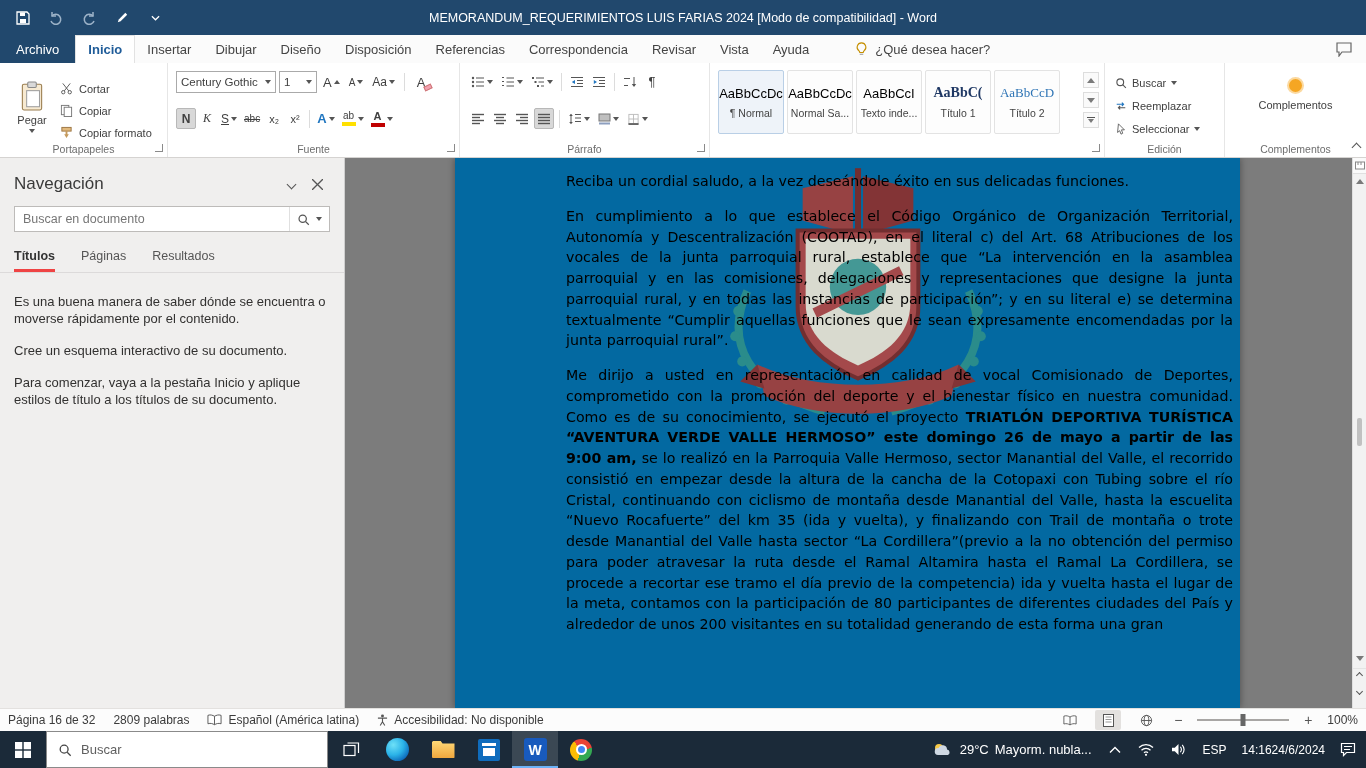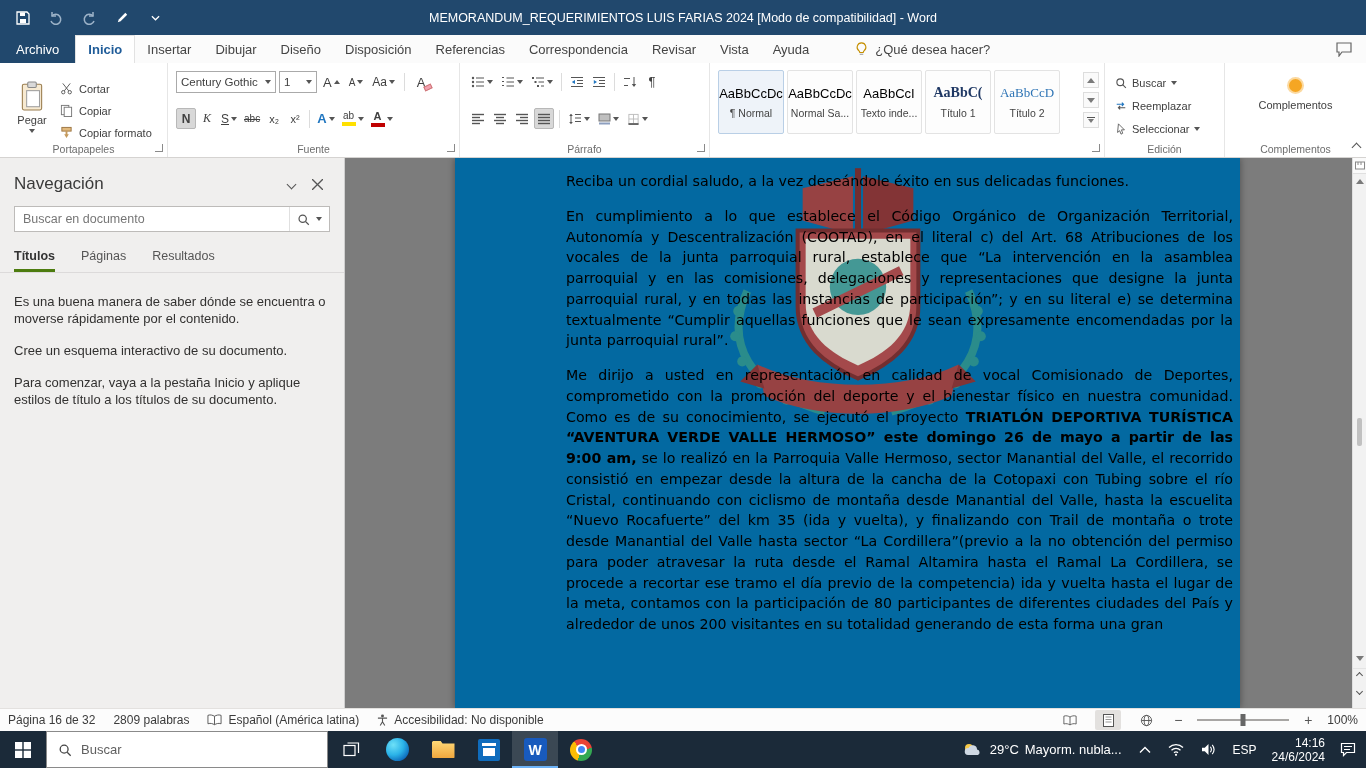--- a/index.html
+++ b/index.html
@@ -86,21 +86,21 @@
   .nav-head{display:flex;align-items:center;margin-top:15px;}
   .nav-title{font-size:17px;color:#3a3a3a;flex:1;}
   .nav-hbtn{width:26px;height:22px;display:flex;align-items:center;justify-content:center;}
   .nav-close svg{display:block;}
   .nav-search{margin-top:11px;position:relative;height:26px;}
   .nav-search input{width:100%;height:100%;border:1px solid #bdbbb9;background:#fff;font-size:12.5px;padding:0 52px 0 8px;color:#333;font-family:inherit;}
   .nav-search input::placeholder{color:#767676;}
   .ns-icons{position:absolute;right:1px;top:1px;bottom:1px;display:flex;align-items:center;gap:6px;padding:0 7px;border-left:1px solid #e0e0e0;}
   .nav-tabs{display:flex;gap:26px;margin-top:17px;font-size:12.5px;color:#555;}
   .ntab{padding-bottom:6px;cursor:default;}
-  .ntab.active{color:#333;border-bottom:3px solid #4d7c0f;font-weight:bold;}
+  .ntab.active{color:#333;border-bottom:3px solid #ef4444;font-weight:bold;}
   .nav-rule{height:1px;background:#dcdada;margin:0 -14px;}
   .nav-help{margin-top:20px;}
   .nav-help-p{font-size:13px;color:#323130;line-height:17px;margin-bottom:15px;}
 
   .canvas{flex:1;position:relative;background:#7c7c7c;overflow:hidden;}
   .page{position:absolute;left:110px;top:0;bottom:0;width:785px;background:#0369a1;box-shadow:0 0 7px rgba(0,0,0,.4);}
   .watermark{position:absolute;left:247px;top:2px;width:312px;height:272px;z-index:0;opacity:.92;}
   .doc-text{position:absolute;inset:0;padding:13px 7px 0 111px;overflow:hidden;z-index:1;font-family:"DejaVu Sans",sans-serif;font-size:14.2px;line-height:20.75px;text-align:justify;color:#000;}
   .doc-p{margin:0 0 14px;}
   .doc-p .b{font-weight:bold;}
@@ -138,21 +138,21 @@
   .edge-ic{width:23px;height:23px;border-radius:50%;background:radial-gradient(circle at 32% 30%,#6ee0f7,#2bb3e8 45%,#0c66b8 80%,#084a8c);}
   .folder-ic{width:23px;height:17px;background:linear-gradient(#ffd977,#f0a73e);clip-path:polygon(0 14%,5% 0,40% 0,48% 14%,100% 14%,100% 100%,0 100%);border-radius:1px;}
   .store-ic{width:22px;height:22px;background:#0f6cbd;border-radius:2px;display:flex;flex-direction:column;align-items:center;justify-content:center;gap:2px;}
   .store-ic .aw{width:14px;height:3px;background:#fff;}
   .store-ic .bd{width:12px;height:8px;background:#fff;}
   .chrome-ic{width:22px;height:22px;border-radius:50%;background:conic-gradient(from -40deg,#ea4335 0 33%,#34a853 0 66%,#fbbc05 0 100%);display:flex;align-items:center;justify-content:center;}
   .chrome-ic .cw{width:11px;height:11px;border-radius:50%;background:#fff;display:flex;align-items:center;justify-content:center;}
   .chrome-ic .cb{width:7px;height:7px;border-radius:50%;background:#4285f4;}
   .tray{margin-left:auto;display:flex;align-items:center;gap:13px;padding-right:8px;font-size:12px;}
   .tray-item{display:flex;align-items:center;gap:6px;padding:0 2px;height:100%;}
-  .clock{display:flex;flex-direction:column;align-items:flex-end;justify-content:center;line-height:14px;font-size:12px;}
+  .clock{display:flex;flex-direction:row;align-items:flex-end;justify-content:center;line-height:14px;font-size:12px;}
   svg{display:block;}
 </style>
 </head>
 <body>
 
 <div class="screen">
 
   <div class="titlebar">
     <div class="qat">
       <span class="qbtn">

